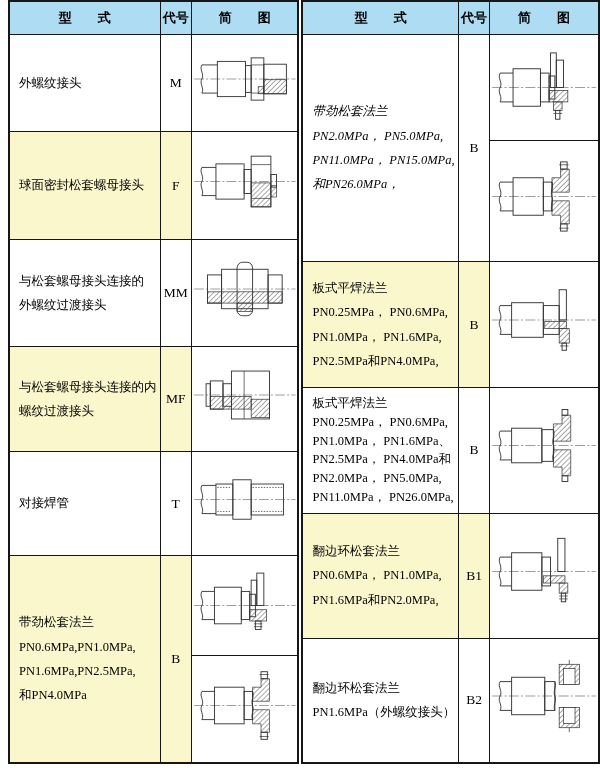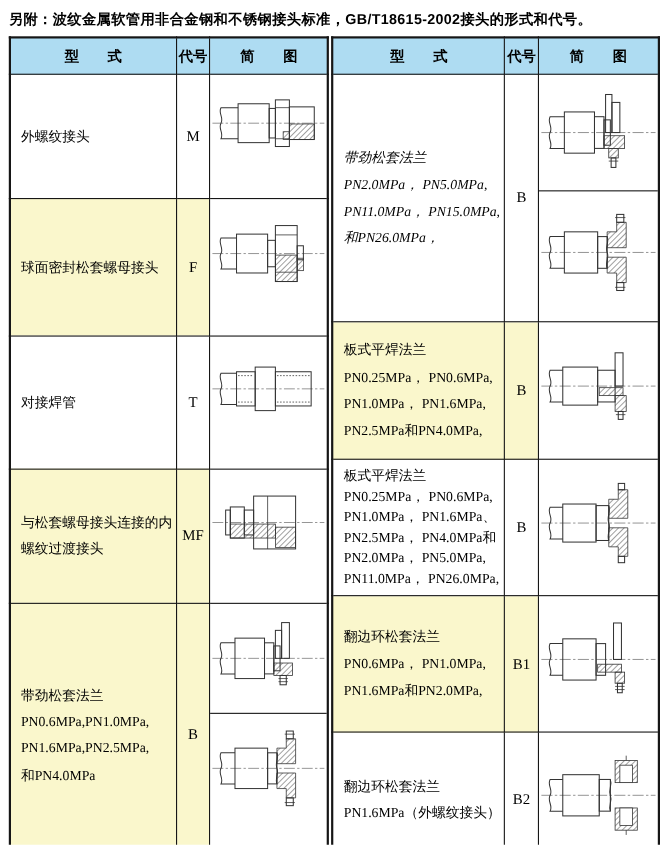--- a/index.html
+++ b/index.html
@@ -40,21 +40,20 @@
   .compact .tline{line-height:1.5;}
   td.diag{vertical-align:top;background:#fff;}
   .sub{box-sizing:border-box;overflow:hidden;}
   .sub + .sub{border-top:1px solid var(--bd);}
   .sub svg{display:block;width:100%;height:100%;}
 </style>
 </head>
 <body>
 
 <div class="page">
-  <div class="title">另附：波纹金属软管用非合金钢和不锈钢接头标准，GB/T18615-2002接头的形式和代号。</div>
   <div class="tables">
     <table class="grid" id="left-table">
         <colgroup>
           <col style="width: 146px;">
           <col style="width: 32px;">
           <col style="width: 114px;">
         </colgroup>
         <thead>
           <tr>
             <th>型　　式</th>
@@ -111,20 +110,71 @@
                   <line x1="84" y1="26" x2="112" y2="26" stroke="#333" stroke-width="1"></line>
                   <line x1="84" y1="74" x2="112" y2="74" stroke="#333" stroke-width="1"></line>
                   <rect x="112" y="40" width="8" height="18" stroke="#333" stroke-width="1.3" fill="none"></rect>
                   <rect x="84" y="52" width="28" height="34" fill="url(#hp2)" stroke="#333" stroke-width="1"></rect>
                   <rect x="112" y="56" width="8" height="16" fill="url(#hp2)" stroke="#333" stroke-width="1"></rect>
                 </svg>
               </div>
             </td>
           </tr>
           <tr>
+            <td class="type" style="height: 100px;">
+              <div class="tline">与松套螺母接头连接的</div>
+              <div class="tline">外螺纹过渡接头</div>
+            </td>
+            <td class="code">MM</td>
+            <td class="diag">
+              <div class="sub" style="height: 98px;">
+                <svg viewBox="0 0 150 100" preserveAspectRatio="xMidYMid meet">
+                  <defs>
+                    <pattern id="hp3" patternUnits="userSpaceOnUse" width="5" height="5" patternTransform="rotate(45)">
+                      <line x1="0" y1="0" x2="0" y2="5" stroke="#444" stroke-width="1.3"></line>
+                    </pattern>
+                  </defs>
+                  <line x1="3" y1="50" x2="147" y2="50" stroke="#555" stroke-width="0.8" stroke-dasharray="14 3 3 3"></line>
+                  <rect x="22" y="30" width="20" height="40" stroke="#333" stroke-width="1.3" fill="none"></rect>
+                  <rect x="42" y="22" width="66" height="56" stroke="#333" stroke-width="1.3" fill="none"></rect>
+                  <rect x="64" y="12" width="22" height="76" rx="8" stroke="#333" stroke-width="1.3" fill="none"></rect>
+                  <rect x="108" y="30" width="20" height="40" stroke="#333" stroke-width="1.3" fill="none"></rect>
+                  <rect x="22" y="54" width="106" height="16" fill="url(#hp3)" stroke="#333" stroke-width="1"></rect>
+                  <rect x="64" y="70" width="22" height="12" fill="url(#hp3)" stroke="#333" stroke-width="1"></rect>
+                </svg>
+              </div>
+            </td>
+          </tr>
+          <tr>
+            <td class="type hl" style="height: 98px;">
+              <div class="tline">与松套螺母接头连接的内</div>
+              <div class="tline">螺纹过渡接头</div>
+            </td>
+            <td class="code hl">MF</td>
+            <td class="diag">
+              <div class="sub" style="height: 96px;">
+                <svg viewBox="0 0 150 100" preserveAspectRatio="xMidYMid meet">
+                  <defs>
+                    <pattern id="hp4" patternUnits="userSpaceOnUse" width="5" height="5" patternTransform="rotate(45)">
+                      <line x1="0" y1="0" x2="0" y2="5" stroke="#444" stroke-width="1.3"></line>
+                    </pattern>
+                  </defs>
+                  <line x1="3" y1="50" x2="147" y2="50" stroke="#555" stroke-width="0.8" stroke-dasharray="14 3 3 3"></line>
+                  <rect x="20" y="34" width="6" height="32" stroke="#333" stroke-width="1.3" fill="none"></rect>
+                  <rect x="26" y="30" width="18" height="40" stroke="#333" stroke-width="1.3" fill="none"></rect>
+                  <rect x="44" y="34" width="12" height="32" stroke="#333" stroke-width="1.3" fill="none"></rect>
+                  <rect x="56" y="16" width="54" height="68" stroke="#333" stroke-width="1.3" fill="none"></rect>
+                  <line x1="74" y1="16" x2="74" y2="84" stroke="#333" stroke-width="1"></line>
+                  <rect x="26" y="52" width="58" height="18" fill="url(#hp4)" stroke="#333" stroke-width="1"></rect>
+                  <rect x="84" y="56" width="26" height="26" fill="url(#hp4)" stroke="#333" stroke-width="1"></rect>
+                </svg>
+              </div>
+            </td>
+          </tr>
+          <tr>
             <td class="type" style="height: 97px;">
               <div class="tline">对接焊管</div>
             </td>
             <td class="code">T</td>
             <td class="diag">
               <div class="sub" style="height: 95px;">
                 <svg viewBox="0 0 150 100" preserveAspectRatio="xMidYMid meet">
                   <defs>
                     <pattern id="hp5" patternUnits="userSpaceOnUse" width="5" height="5" patternTransform="rotate(45)">
                       <line x1="0" y1="0" x2="0" y2="5" stroke="#444" stroke-width="1.3"></line>
@@ -132,46 +182,20 @@
                   </defs>
                   <line x1="3" y1="50" x2="147" y2="50" stroke="#555" stroke-width="0.8" stroke-dasharray="14 3 3 3"></line>
                   <path d="M34,30 H14 c-4,7 4,13 0,20 c-4,7 4,13 0,20 H34" stroke="#333" stroke-width="1.3" fill="none"></path>
                   <rect x="34" y="28" width="24" height="44" stroke="#333" stroke-width="1.3" fill="none"></rect>
                   <line x1="36" y1="33" x2="56" y2="33" stroke="#333" stroke-width="1" stroke-dasharray="2 2"></line>
                   <line x1="36" y1="67" x2="56" y2="67" stroke="#333" stroke-width="1" stroke-dasharray="2 2"></line>
                   <rect x="58" y="22" width="26" height="56" stroke="#333" stroke-width="1.3" fill="none"></rect>
                   <rect x="84" y="28" width="46" height="44" stroke="#333" stroke-width="1.3" fill="none"></rect>
                   <line x1="86" y1="33" x2="128" y2="33" stroke="#333" stroke-width="1" stroke-dasharray="2 2"></line>
                   <line x1="86" y1="67" x2="128" y2="67" stroke="#333" stroke-width="1" stroke-dasharray="2 2"></line>
-                </svg>
-              </div>
-            </td>
-          </tr>
-          <tr>
-            <td class="type hl" style="height: 98px;">
-              <div class="tline">与松套螺母接头连接的内</div>
-              <div class="tline">螺纹过渡接头</div>
-            </td>
-            <td class="code hl">MF</td>
-            <td class="diag">
-              <div class="sub" style="height: 96px;">
-                <svg viewBox="0 0 150 100" preserveAspectRatio="xMidYMid meet">
-                  <defs>
-                    <pattern id="hp4" patternUnits="userSpaceOnUse" width="5" height="5" patternTransform="rotate(45)">
-                      <line x1="0" y1="0" x2="0" y2="5" stroke="#444" stroke-width="1.3"></line>
-                    </pattern>
-                  </defs>
-                  <line x1="3" y1="50" x2="147" y2="50" stroke="#555" stroke-width="0.8" stroke-dasharray="14 3 3 3"></line>
-                  <rect x="20" y="34" width="6" height="32" stroke="#333" stroke-width="1.3" fill="none"></rect>
-                  <rect x="26" y="30" width="18" height="40" stroke="#333" stroke-width="1.3" fill="none"></rect>
-                  <rect x="44" y="34" width="12" height="32" stroke="#333" stroke-width="1.3" fill="none"></rect>
-                  <rect x="56" y="16" width="54" height="68" stroke="#333" stroke-width="1.3" fill="none"></rect>
-                  <line x1="74" y1="16" x2="74" y2="84" stroke="#333" stroke-width="1"></line>
-                  <rect x="26" y="52" width="58" height="18" fill="url(#hp4)" stroke="#333" stroke-width="1"></rect>
-                  <rect x="84" y="56" width="26" height="26" fill="url(#hp4)" stroke="#333" stroke-width="1"></rect>
                 </svg>
               </div>
             </td>
           </tr>
           <tr>
             <td class="type hl" style="height: 200px;">
               <div class="tline">带劲松套法兰</div>
               <div class="tline">PN0.6MPa,PN1.0MPa,</div>
               <div class="tline">PN1.6MPa,PN2.5MPa,</div>
               <div class="tline">和PN4.0MPa</div>

